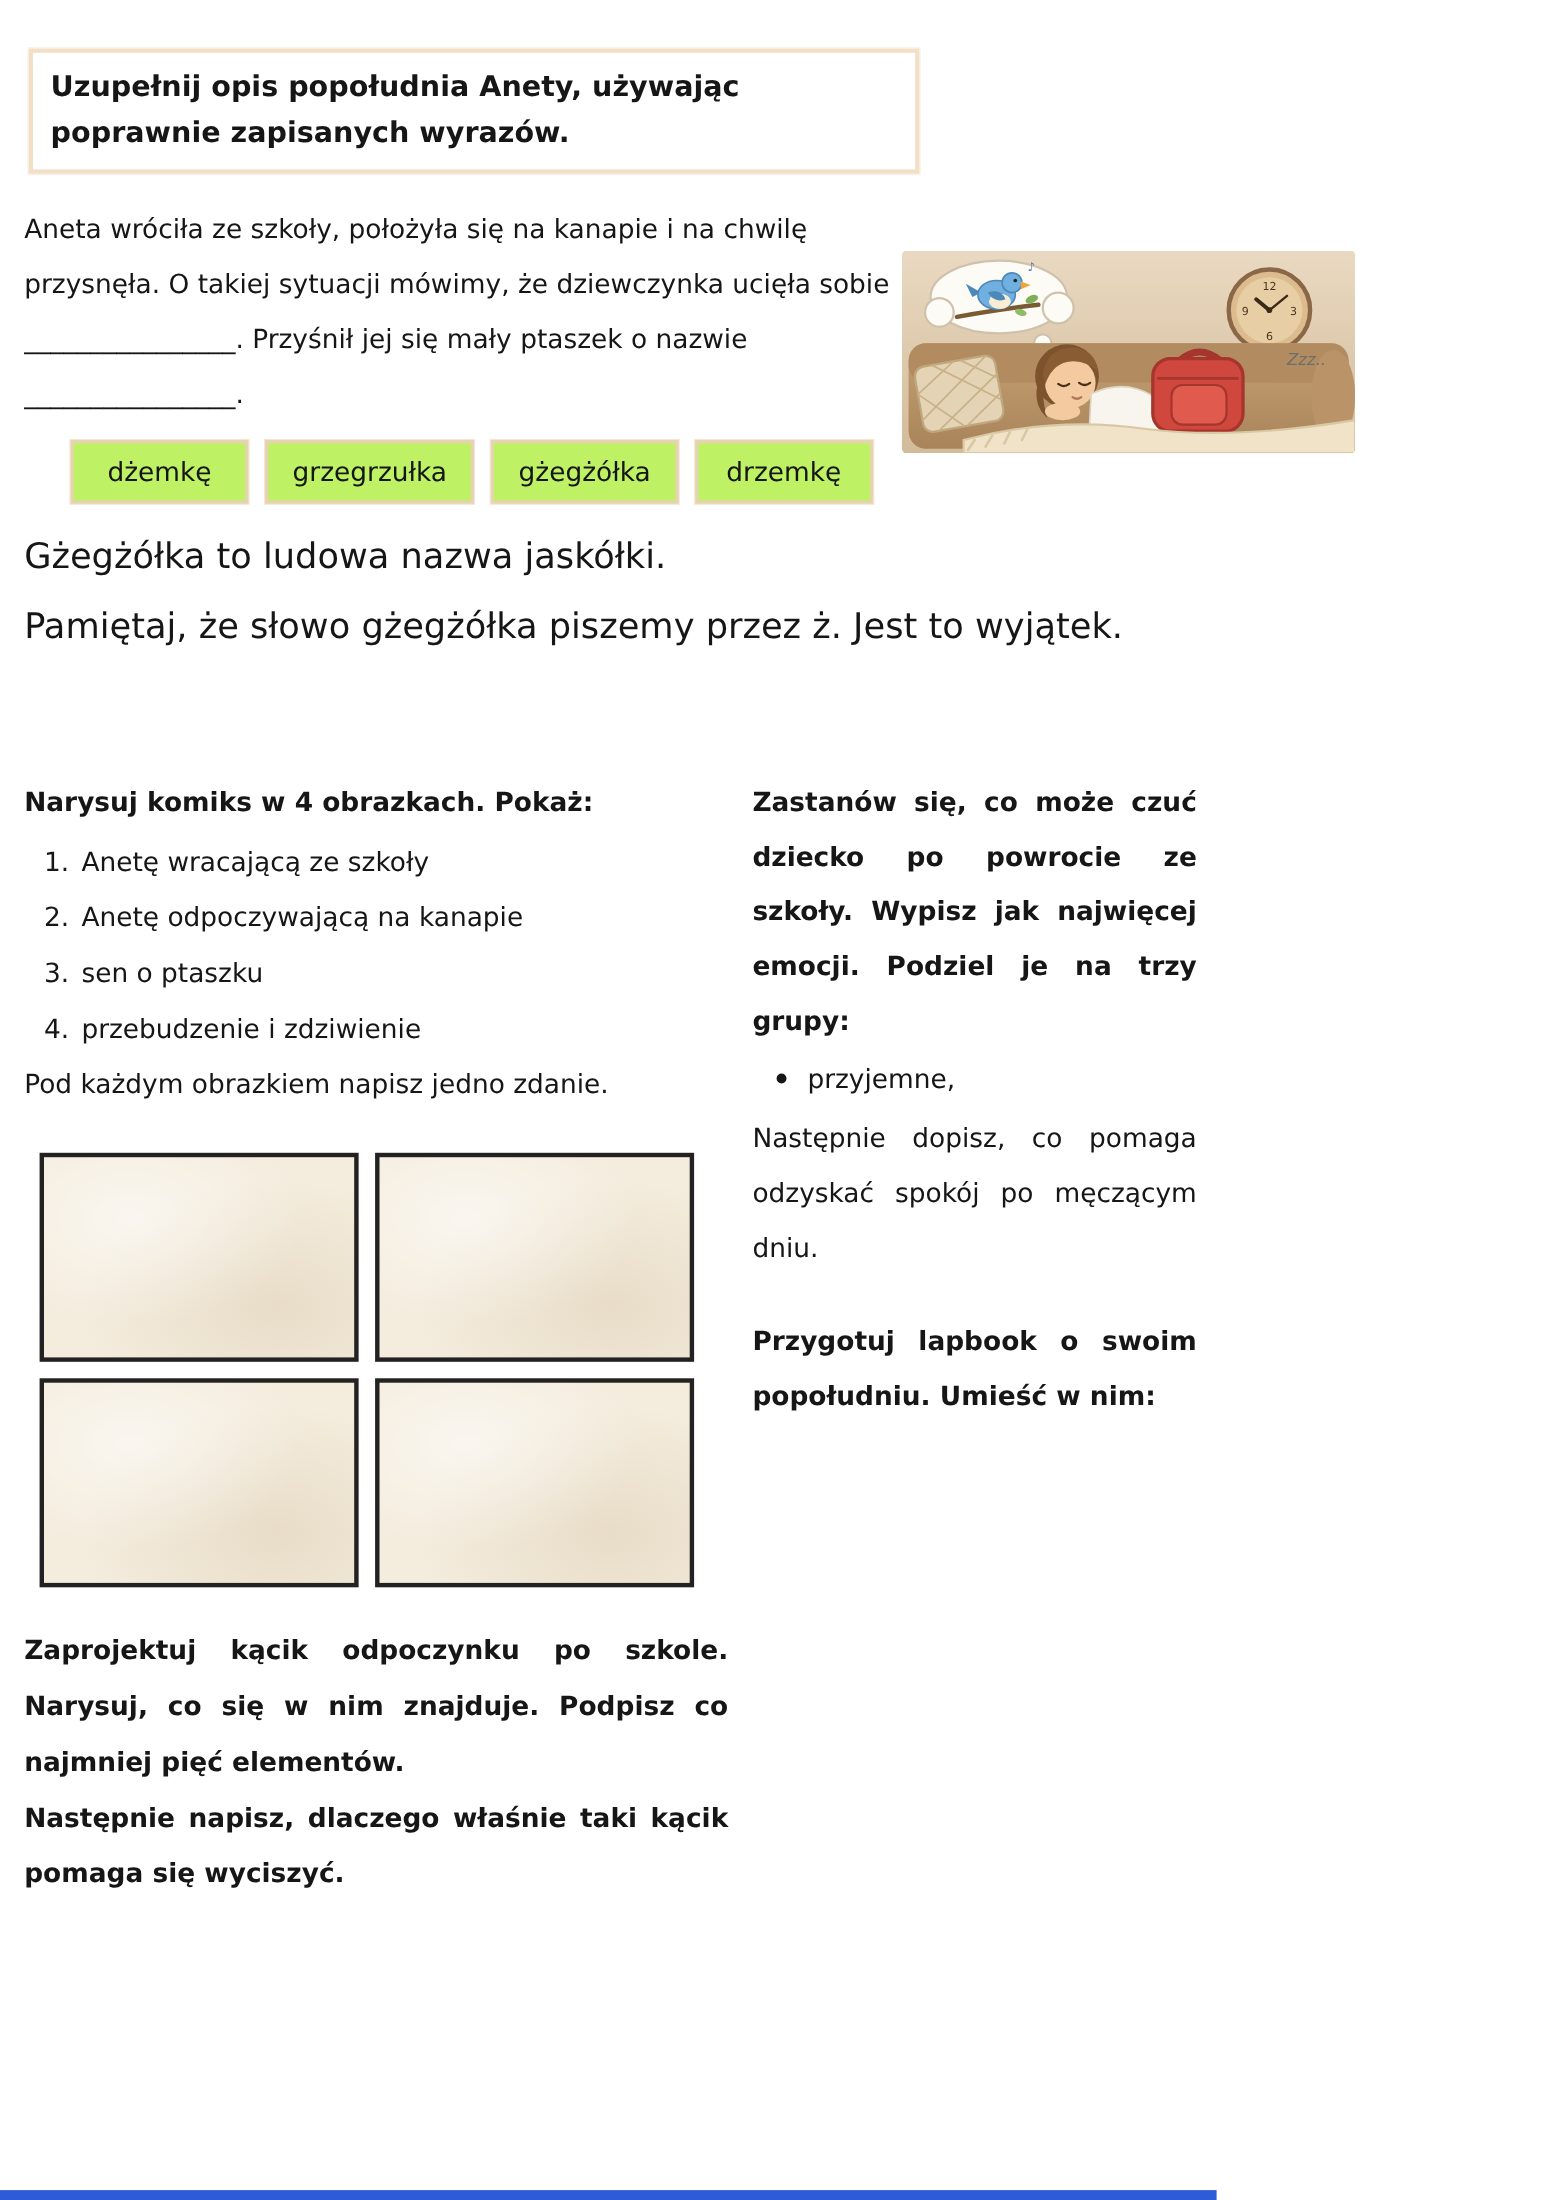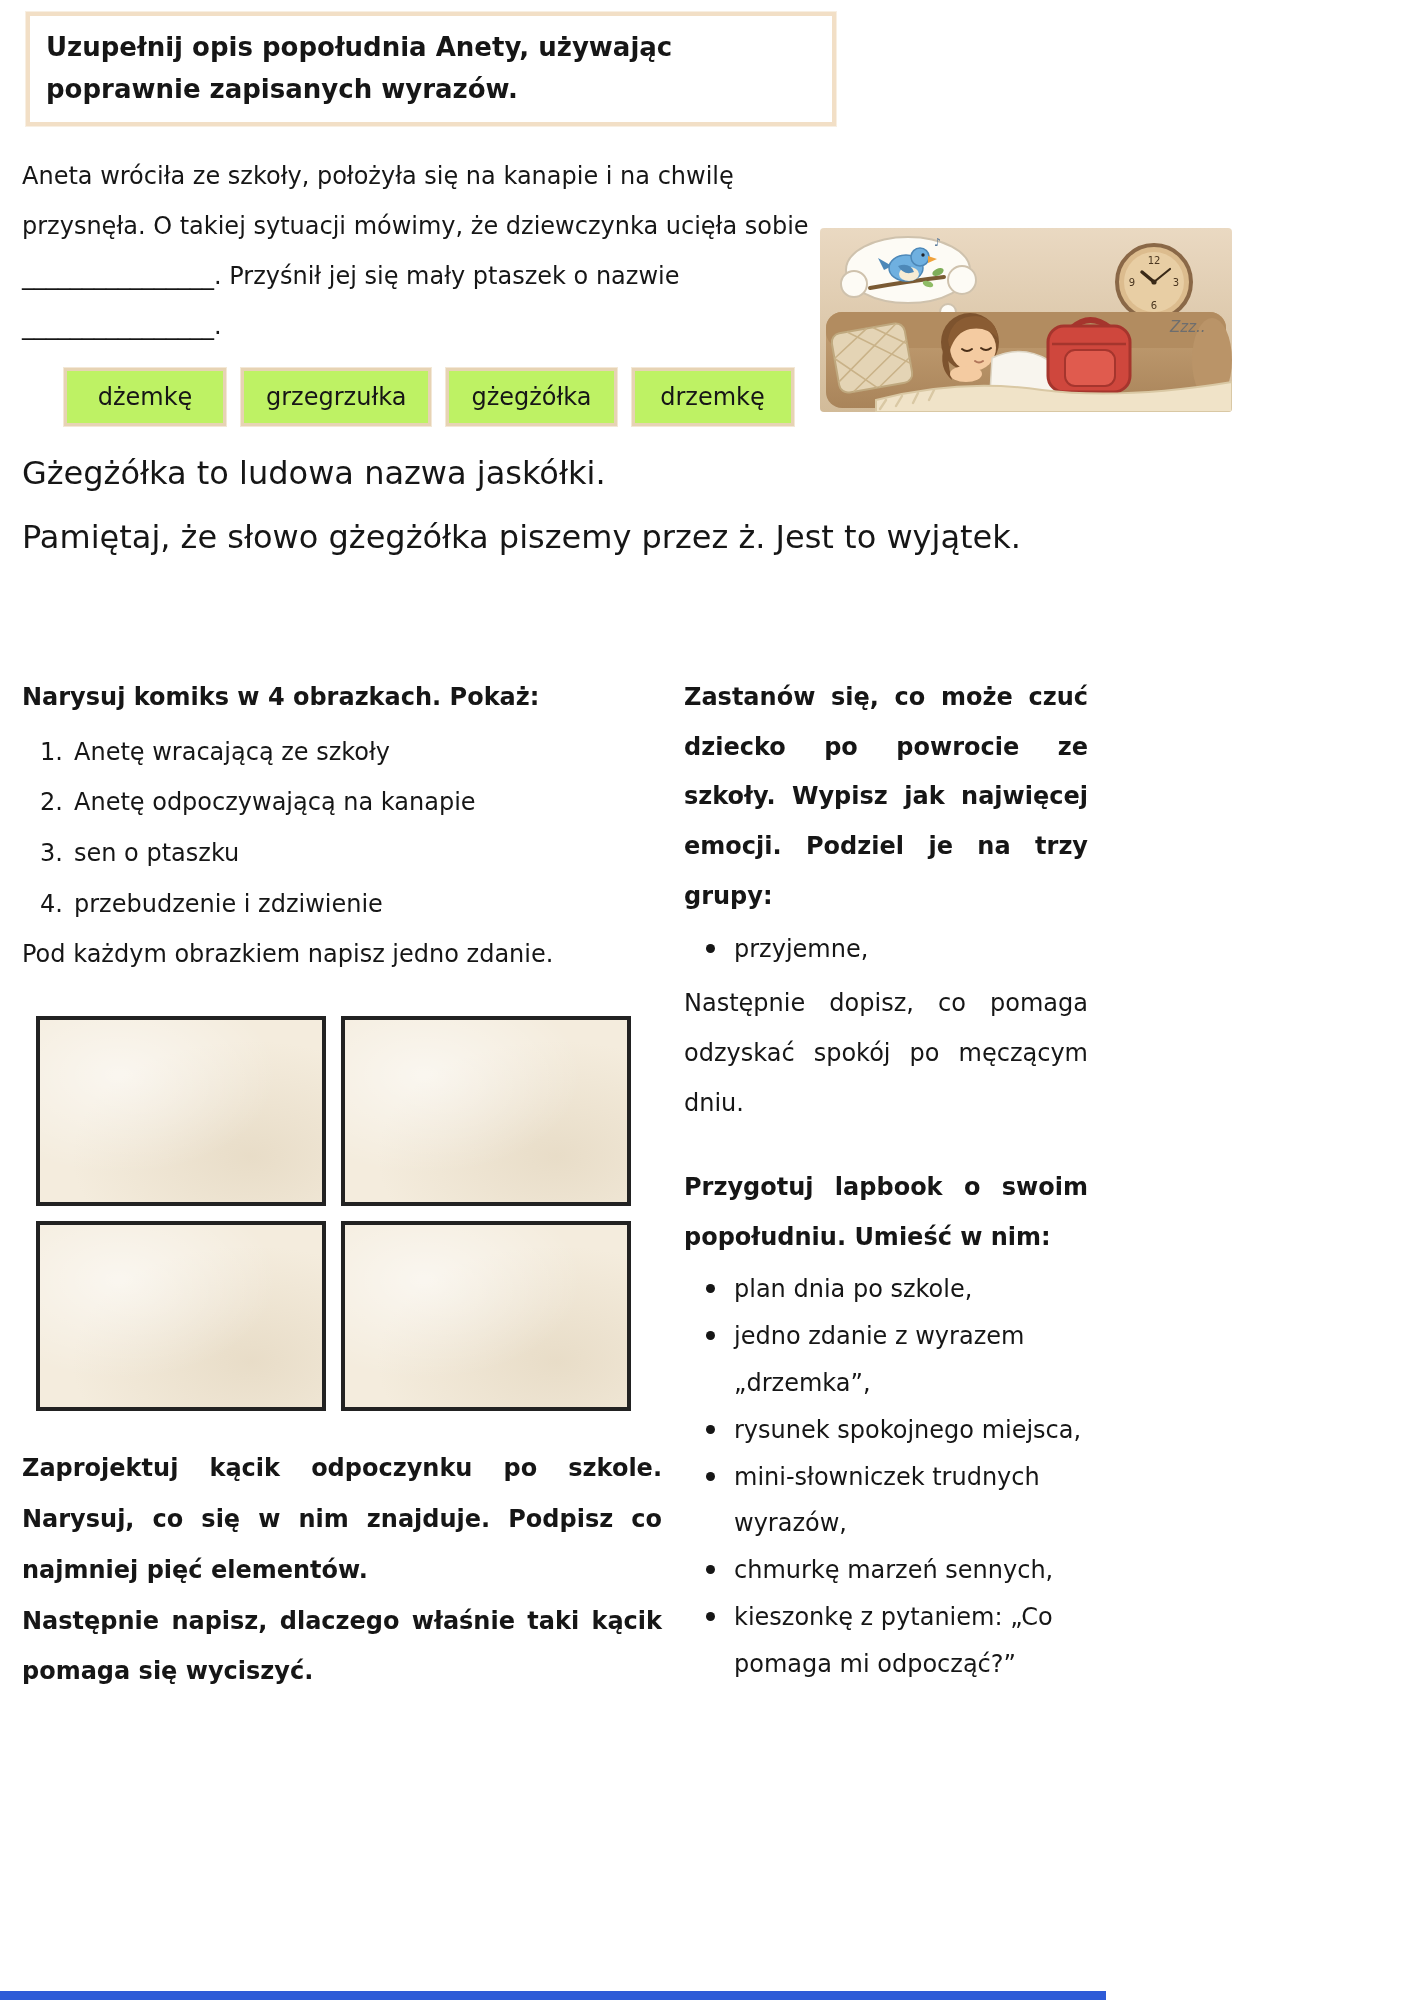--- a/index.html
+++ b/index.html
@@ -4,21 +4,21 @@
 <style>
   * { margin:0; padding:0; box-sizing:border-box; }
   html,body { background:#ffffff; }
   body {
     width:1414px; height:2000px;
     font-family:"DejaVu Sans", sans-serif;
     color:#161616;
     position:relative;
     overflow:hidden;
   }
-  .page { position:relative; width:1414px; height:2000px; padding:12px 0 0 22px; }
+  .page { position:relative; width:1414px; height:2000px; padding:44px 0 0 22px; }
 
   
   .title-box {
     width:810px;
     border:4px solid #f2dfc6;
     outline:1px solid #f8efe2;
     padding:10px 16px 12px 16px;
     font-weight:bold;
     font-size:26px;
     line-height:1.62;
@@ -261,26 +261,18 @@
       <p class="bold just">Zastanów się, co może czuć dziecko po powrocie ze szkoły. Wypisz jak najwięcej emocji. Podziel je na trzy grupy:</p>
 
       <ul class="bullet-list">
         <li>przyjemne,</li>
       </ul>
 
       <p class="just">Następnie dopisz, co pomaga odzyskać spokój po męczącym dniu.</p>
 
       <p class="bold just section-gap">Przygotuj lapbook o swoim popołudniu. Umieść w nim:</p>
 
-      <ul class="bullet-list">
-        <li>plan dnia po szkole,</li>
-        <li>jedno zdanie z wyrazem „drzemka”,</li>
-        <li>rysunek spokojnego miejsca,</li>
-        <li>mini-słowniczek trudnych wyrazów,</li>
-        <li>chmurkę marzeń sennych,</li>
-        <li>kieszonkę z pytaniem: „Co pomaga mi odpocząć?”</li>
-      </ul>
     </div>
 
   </div>
 
   <div class="bottom-bar"></div>
 </div>
 
 </body></html>

